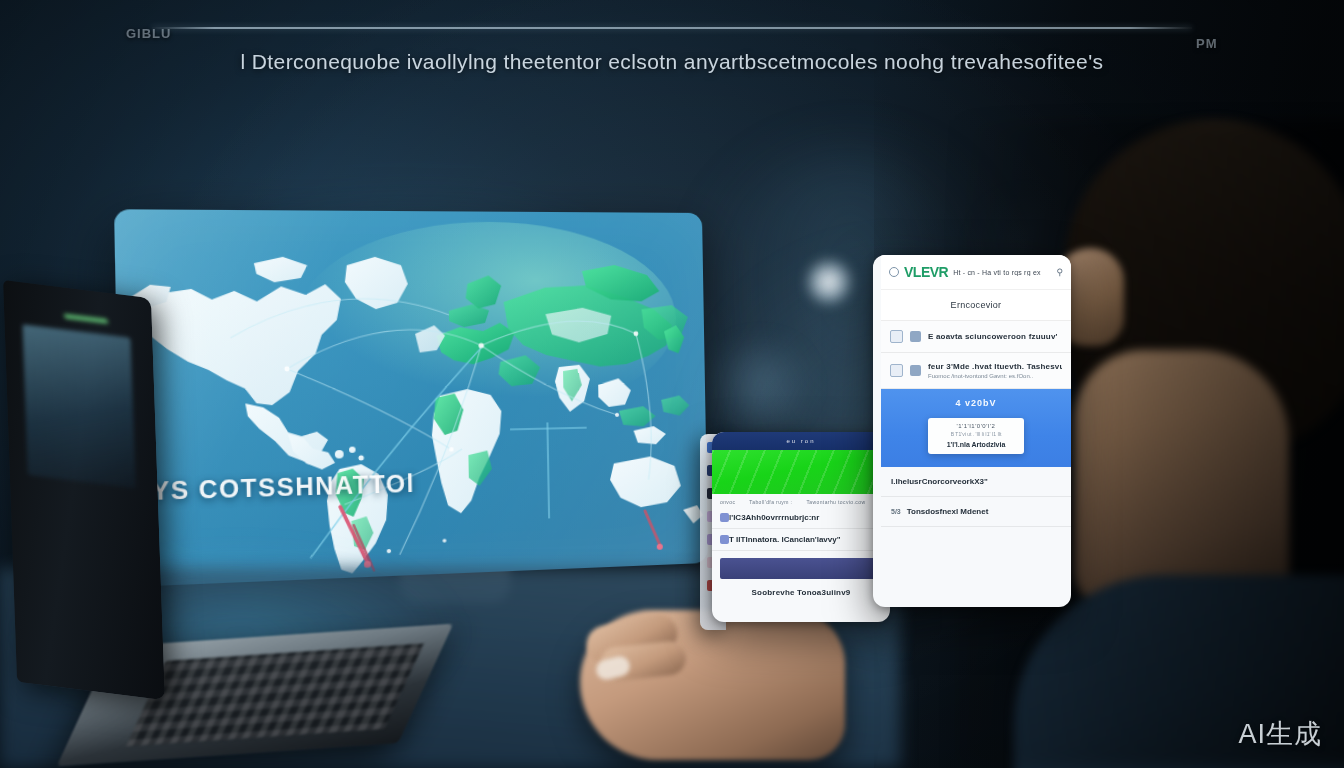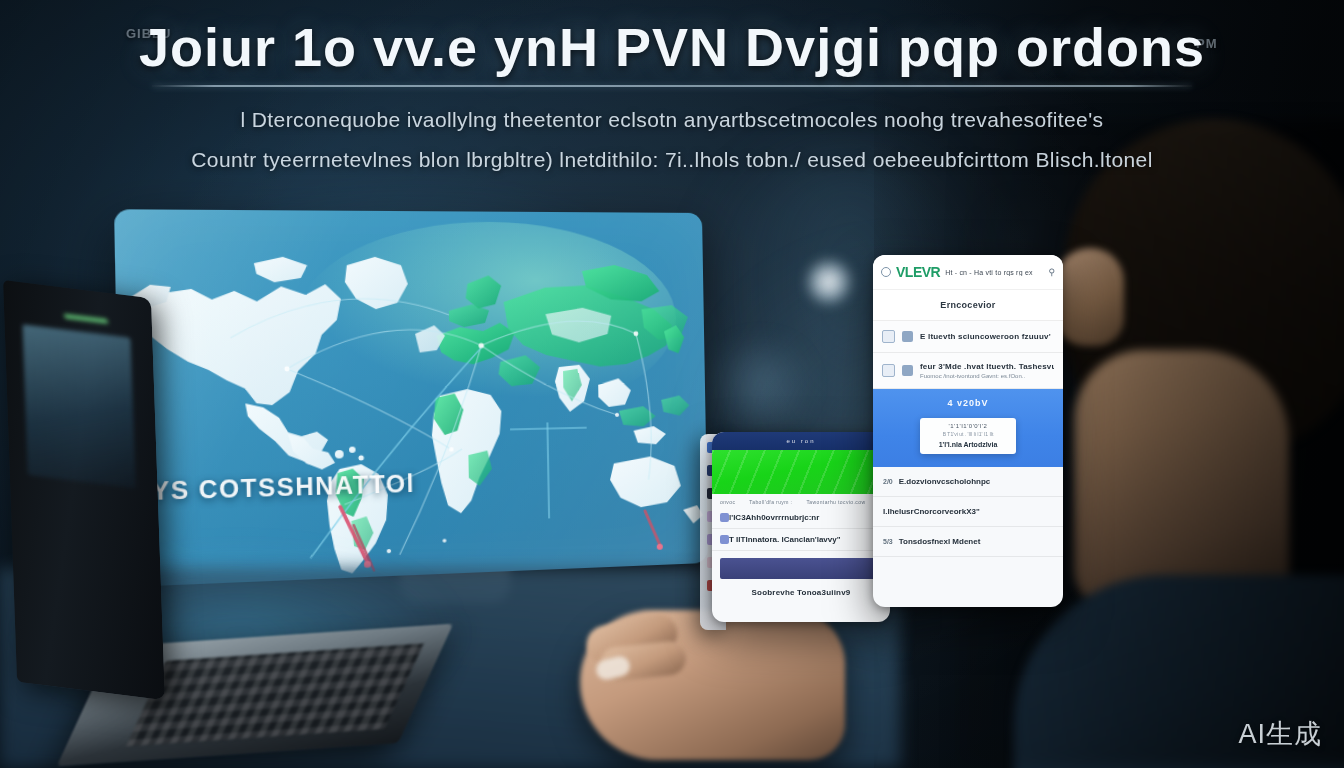--- a/index.html
+++ b/index.html
@@ -318,21 +318,21 @@
   
   .card {
     position: absolute;
     border-radius: 12px;
     background: #f7f9fb;
     box-shadow: 0 16px 44px rgba(0,0,0,0.55), 0 2px 10px rgba(0,0,0,0.35);
     overflow: hidden;
   }
 
   
-  .card-a { left: 873px; top: 255px; width: 190px; height: 352px; z-index: 38; }
+  .card-a { left: 873px; top: 255px; width: 190px; height: 352px; z-index: 38; padding-left: 8px; }
   .ca-topbar {
     display: flex; align-items: center; gap: 5px;
     height: 34px; padding: 0 8px;
     background: #ffffff;
     border-bottom: 1px solid rgba(0,0,0,0.06);
   }
   .ca-logo {
     font-size: 14px; font-weight: bold;
     color: #1f9d67;
     letter-spacing: -0.5px;
@@ -342,21 +342,21 @@
     font-size: 7px; color: #3d4752; flex: 1;
     letter-spacing: 0.2px;
     filter: blur(0.45px);
     white-space: nowrap; overflow: hidden;
   }
   .ca-dot { width: 8px; height: 8px; border-radius: 50%; border: 1px solid #7d93a8; flex: 0 0 auto; }
   .ca-pin { font-size: 9px; color: #5a6b7c; }
   .ca-subhead {
     height: 30px;
     display: flex; align-items: center; justify-content: center;
-    font-size: 9px; font-weight: bold; color: #2c3views;
+    font-size: 9px; font-weight: normal; color: #2c3views;
     color: #2c3742;
     background: #ffffff;
     border-bottom: 1px solid rgba(0,0,0,0.07);
     letter-spacing: 0.3px;
     filter: blur(0.4px);
   }
   .ca-row {
     display: flex; align-items: center; gap: 7px;
     padding: 9px 9px;
     border-bottom: 1px solid rgba(0,0,0,0.07);
@@ -692,21 +692,21 @@
       <span class="ca-topbar-text">Ht - cn - Ha  vti to rqs rg ex</span>
       <span class="ca-pin">⚲</span>
     </div>
 
     <div class="ca-subhead">Erncocevior</div>
 
 
     <div class="ca-row">
       <span class="ca-sq out"></span>
       <span class="ca-sq alt"></span>
-      <span class="ca-rowtext">E ltuevth sciuncoweroon fzuuuv'</span>
+      <span class="ca-rowtext">E aoavta sciuncoweroon fzuuuv'</span>
     </div>
 
     <div class="ca-row">
       <span class="ca-sq out"></span>
       <span class="ca-sq alt"></span>
       <div style="flex:1; min-width:0;">
         <div class="ca-rowtext">feur 3'Mde .hvat ltuevth. Tashesvu.di,l</div>
         <div class="ca-rowsub">Fuomoc /inot-tvontond Gavnt: es.fOon..</div>
       </div>
     </div>
@@ -714,37 +714,31 @@
     <div class="ca-hero">
       <div class="ca-hero-title">4 v20bV</div>
       <div class="ca-hero-box">
         <div class="ca-hero-box-l1">'1'1'I1'0'0'I'2</div>
         <div class="ca-hero-box-l2">B  T1'vi ut . 'Ill  Ii  I1' I1 Ilt</div>
         <div class="ca-hero-box-l3">1'l'l.nla  Artodzlvia</div>
       </div>
     </div>
 
     <div class="ca-foot">
-      <span class="ca-num">2/0</span>
-      <span>E.dozvionvcscholohnpc</span>
-    </div>
-    <div class="ca-foot">
       <span>I.lhelusrCnorcorveorkX3"</span>
     </div>
     <div class="ca-foot">
       <span class="ca-num">5/3</span>
       <span>Tonsdosfnexl Mdenet</span>
     </div>
   </div>
 
   <div class="header">
-    <div class="title">Joiur 1o vv.e ynH PVN Dvjgi pqp ordons</div>
     <div class="title-rule"></div>
     <div class="subtitle">l Dterconequobe ivaollylng theetentor eclsotn  anyartbscetmocoles noohg trevahesofitee's</div>
-    <div class="subtitle" style="margin-top:6px;">Countr tyeerrnetevlnes blon lbrgbltre) lnetdithilo: 7i..lhols tobn./ eused oebeeubfcirttom Blisch.ltonel</div>
   </div>
   <div class="title-mark left">GIBLU</div>
   <div class="title-mark right">PM</div>
 
   <div class="bg-vignette"></div>
 
   <div class="watermark">AI生成</div>
 
 </div>
 

